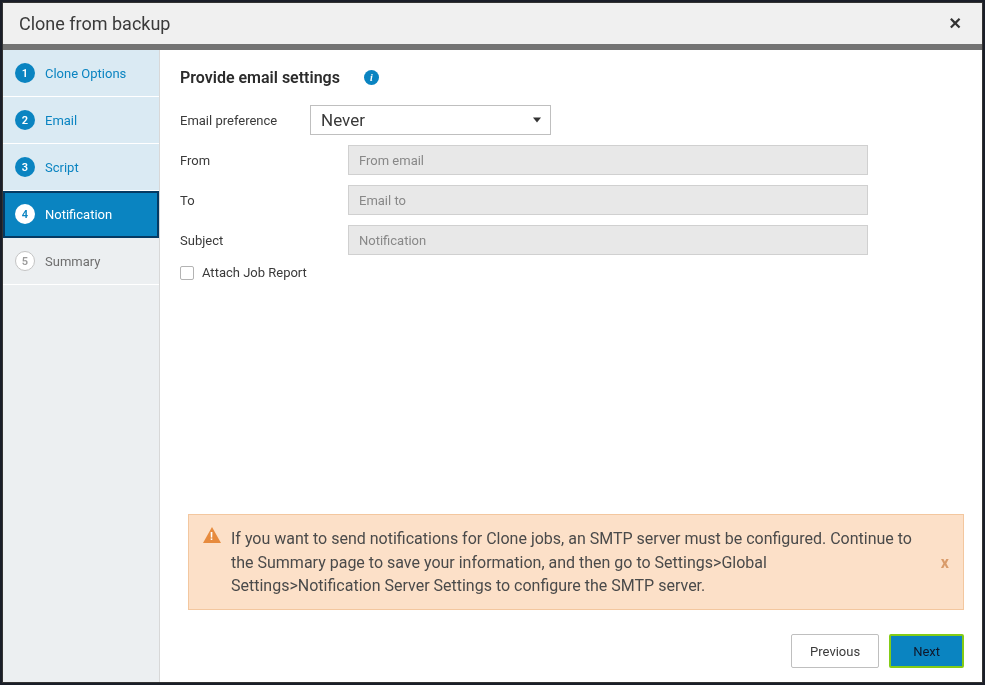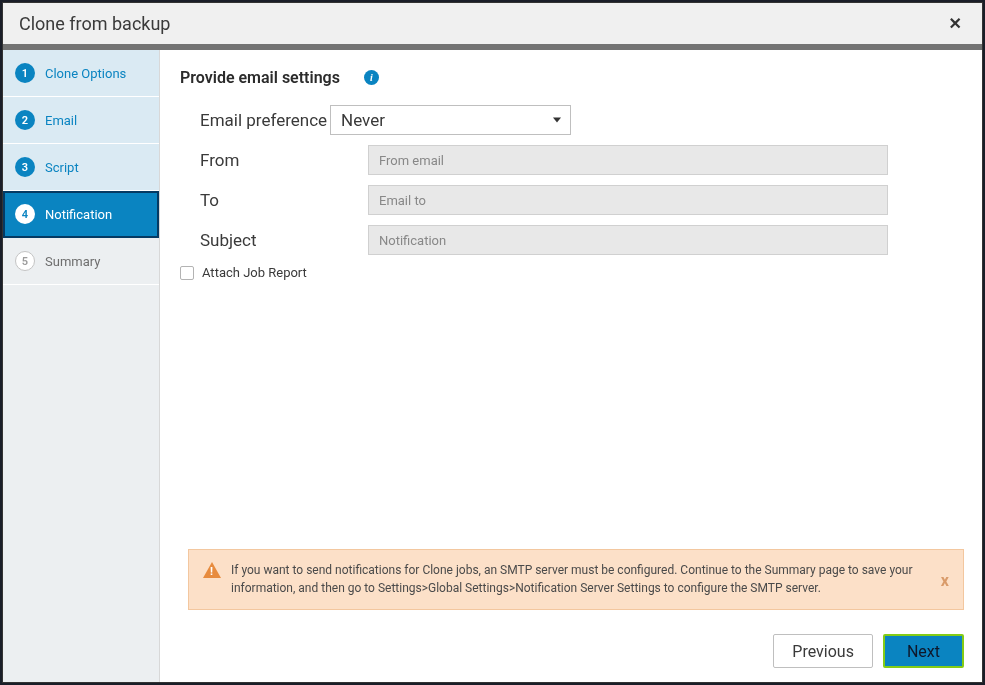--- a/index.html
+++ b/index.html
@@ -17,36 +17,36 @@
     .step.active { background: #0a84c1; color: #fff; outline: 2px solid #053a63; outline-offset: -2px; }
     .step.active .step-num { background: #fff; color: #0a84c1; }
     .step.pending { background: #eceff1; color: #6e6e6e; }
     .step.pending .step-num { background: #fff; color: #9b9b9b; border: 1px solid #c4c4c4; }
     .content { flex: 1; display: flex; flex-direction: column; background: #fff; }
     .content-main { flex: 1; padding: 18px 28px 20px 20px; overflow: auto; }
     .heading-row { display: flex; align-items: center; gap: 24px; margin-bottom: 18px; }
     .heading { font-size: 16px; font-weight: 600; color: #2b2b2b; }
     .info-icon { width: 15px; height: 15px; border-radius: 50%; background: #0a84c1; color: #fff; display: flex; align-items: center; justify-content: center; font-size: 10px; font-style: italic; font-weight: bold; font-family: Georgia, serif; }
     .form-row { display: flex; align-items: center; margin-bottom: 10px; }
-    .form-label { width: 130px; font-size: 17px; color: #3a3a3a; margin-left: 20px; }
+    .form-label { width: 130px; font-size: 13px; color: #3a3a3a; }
     .select-wrap { position: relative; width: 241px; }
     .select { width: 100%; height: 30px; border: 1px solid #bfbfbf; background: #fff; padding: 0 28px 0 10px; font-size: 17px; color: #3a3a3a; cursor: pointer; display: flex; align-items: center; }
     .caret { position: absolute; right: 10px; top: 50%; transform: translateY(-50%); width: 0; height: 0; border-left: 4px solid transparent; border-right: 4px solid transparent; border-top: 5px solid #333; pointer-events: none; }
     .text-input { width: 520px; height: 30px; border: 1px solid #d0d0d0; background: #e8e8e8; padding: 0 10px; font-size: 13px; color: #7a7a7a; margin-left: 38px; }
     .text-input::placeholder { color: #888; }
     .checkbox-row { display: flex; align-items: center; margin-top: 4px; }
     .checkbox { width: 14px; height: 14px; border: 1px solid #b3b3b3; background: #fff; margin-right: 8px; cursor: pointer; border-radius: 2px; }
     .checkbox-label { font-size: 13px; color: #3a3a3a; }
     .alert { margin: 0 18px 14px 28px; background: #fce0c8; border: 1px solid #f3c79f; padding: 12px 46px 12px 14px; display: flex; align-items: flex-start; gap: 10px; position: relative; }
     .alert-icon { width: 0; height: 0; border-left: 9px solid transparent; border-right: 9px solid transparent; border-bottom: 16px solid #e78b3e; position: relative; flex-shrink: 0; margin-top: 0; }
     .alert-icon::after { content: "!"; position: absolute; left: -2px; top: 3px; color: #fff; font-size: 11px; font-weight: bold; }
-    .alert-text { font-size: 12px; color: #4a4a4a; line-height: 1.45; }
+    .alert-text { font-size: 16px; color: #4a4a4a; line-height: 1.45; }
     .alert-close { position: absolute; right: 14px; top: 50%; transform: translateY(-50%); font-size: 16px; font-weight: bold; color: #d99b6a; cursor: pointer; }
     .footer { padding: 10px 18px 14px; display: flex; justify-content: flex-end; gap: 10px; }
-    .btn { height: 34px; padding: 0 18px; font-size: 16px; border-radius: 2px; cursor: pointer; }
+    .btn { height: 34px; padding: 0 18px; font-size: 13px; border-radius: 2px; cursor: pointer; }
     .btn-secondary { background: #fff; border: 1px solid #bfbfbf; color: #3a3a3a; }
     .btn-primary { background: #0a84c1; border: 2px solid #84cc16; color: #0f172a; padding: 0 22px; }
   </style>
 </head>
 <body>
 
 <div class="dialog">
   <div class="titlebar">
     <span class="titlebar-text">Clone from backup</span>
     <span class="close-x">✕</span>

